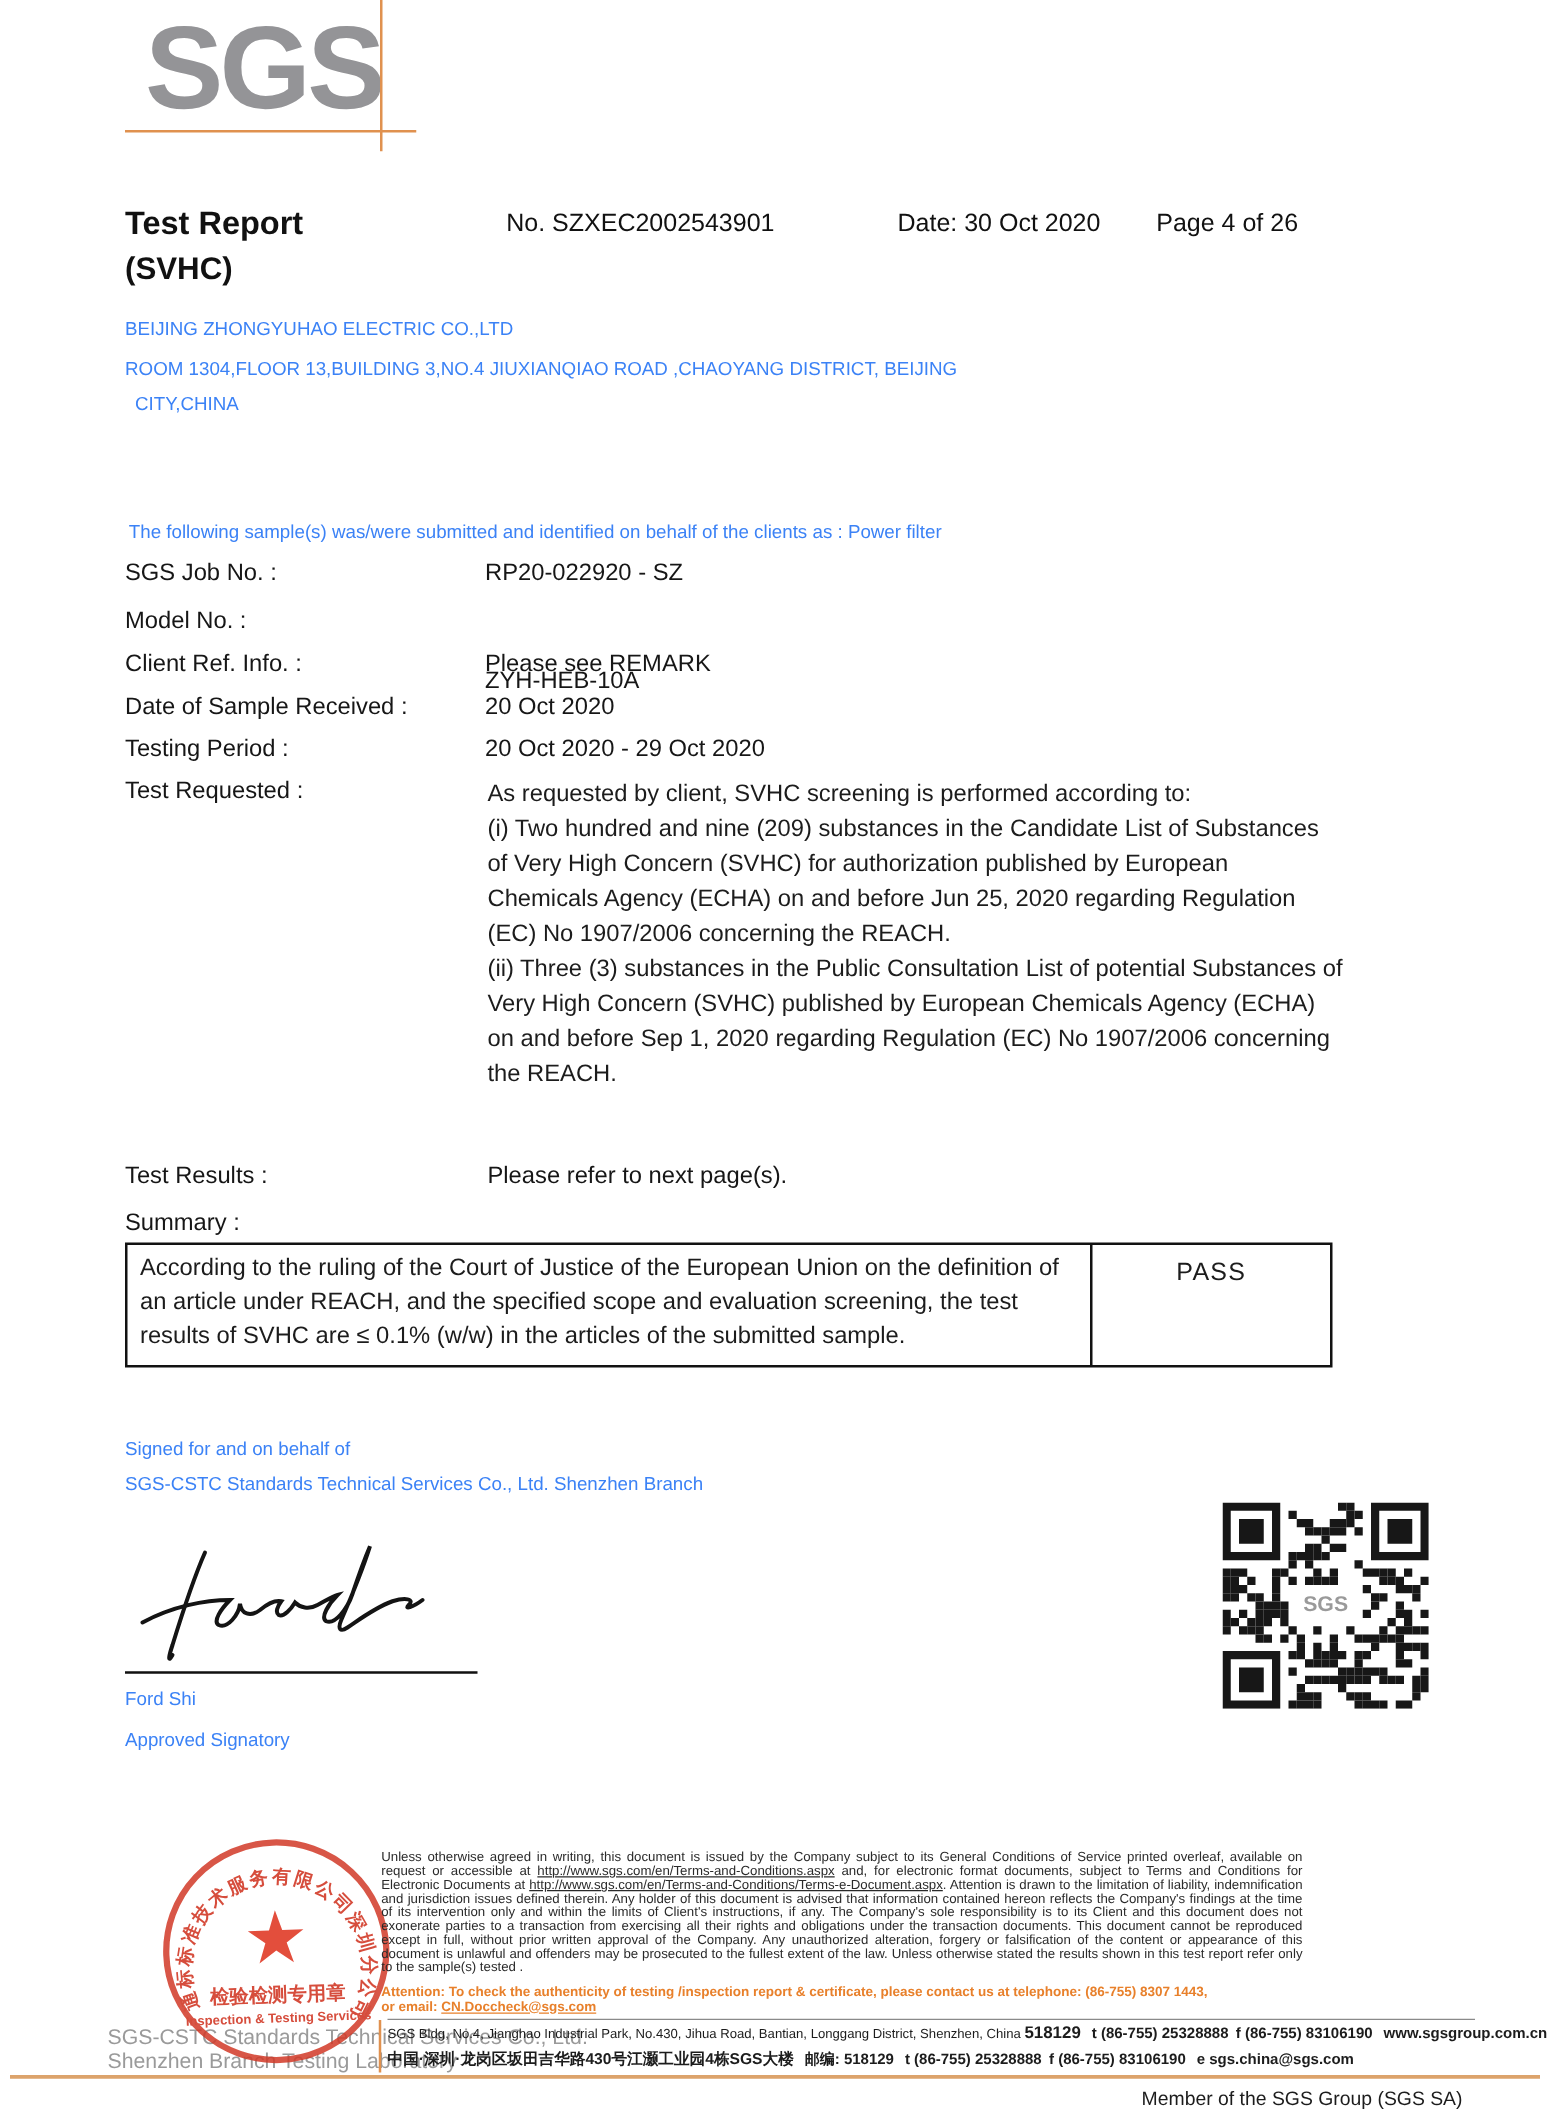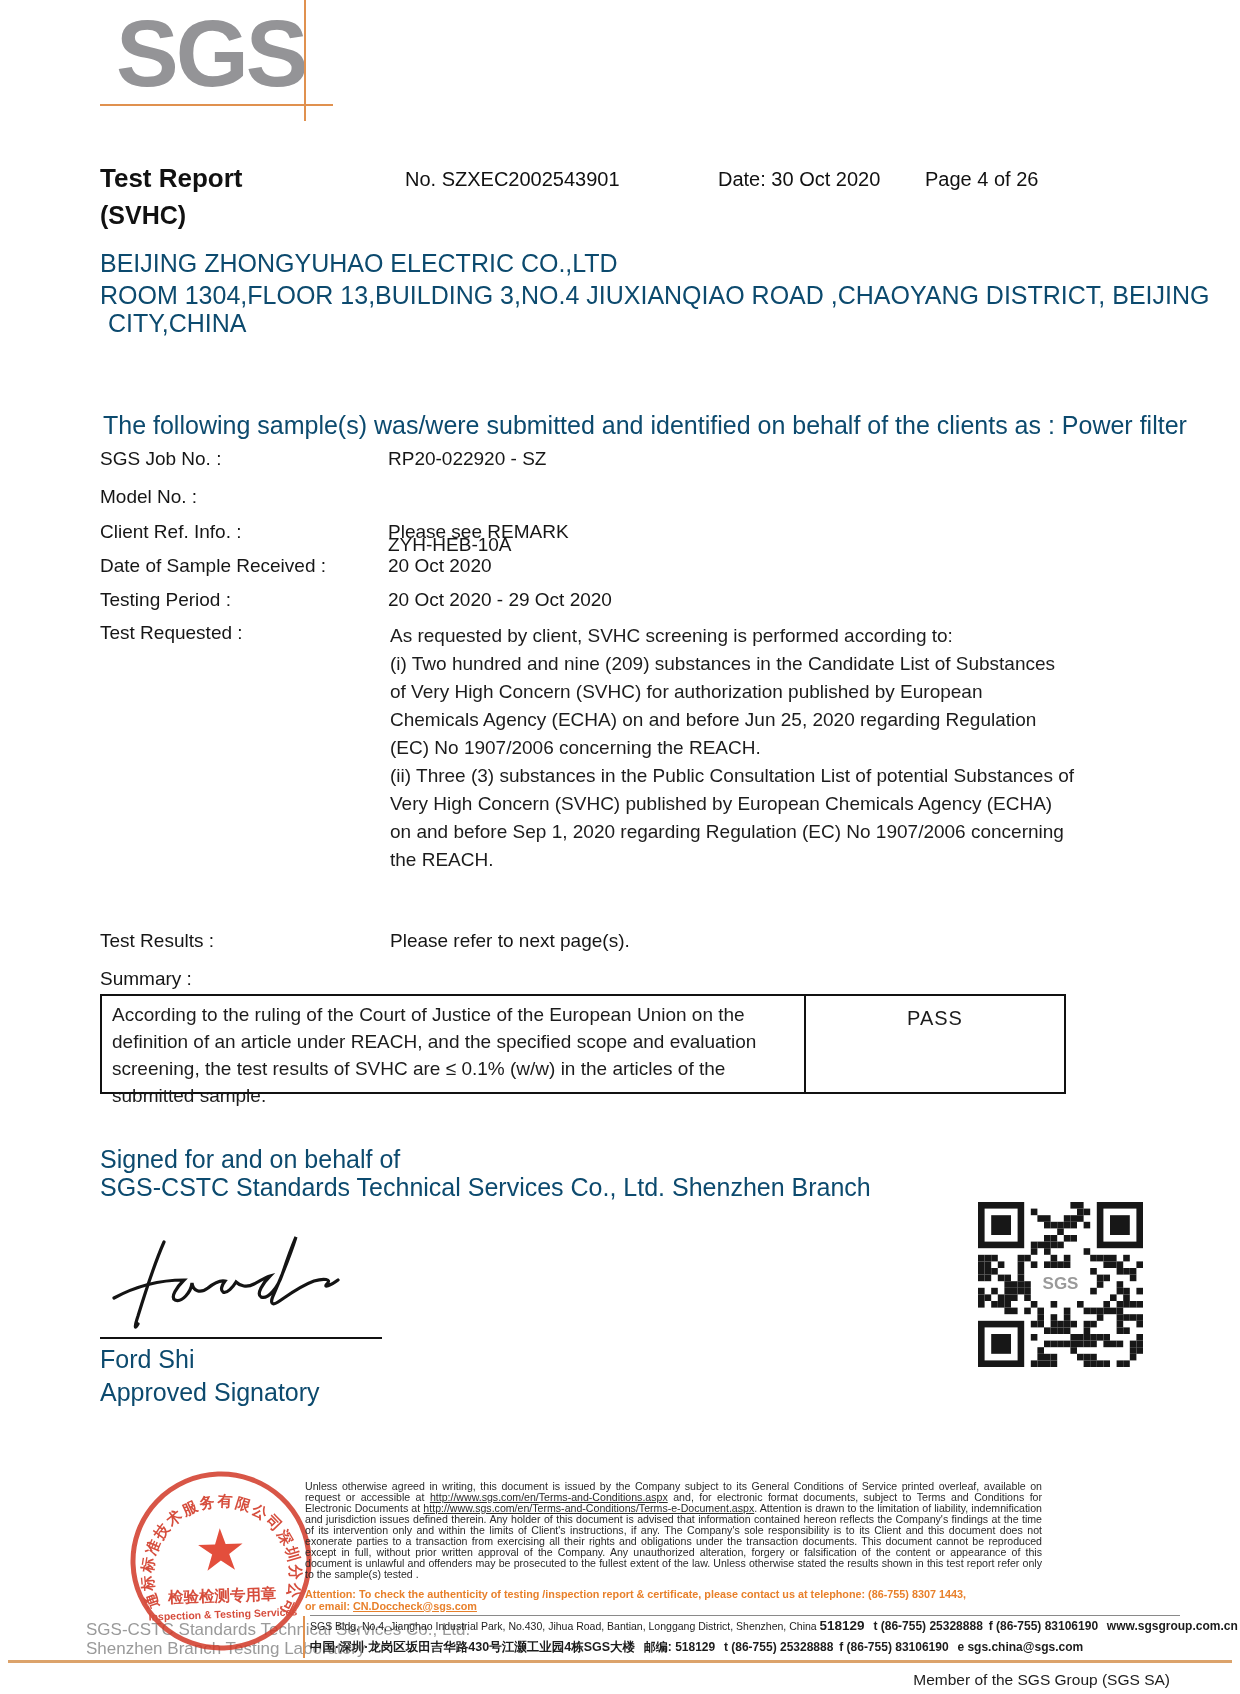--- a/index.html
+++ b/index.html
@@ -7,27 +7,27 @@
         font-family:"Liberation Sans","DejaVu Sans",sans-serif;color:#1c1c1c;}
   .abs{position:absolute;}
   
   .logo-text{font-weight:bold;font-size:94px;line-height:95px;color:#949497;letter-spacing:-3px;}
   .accent{background:#e0914f;}
   
   .title1{font-size:26px;font-weight:bold;color:#111;}
   .title2{font-size:25px;font-weight:bold;color:#111;}
   .hmeta{font-size:20px;color:#111;}
   
-  .t19{font-size:25px;line-height:27px;color:#0c4a6e;}
+  .t19{font-size:15px;line-height:27px;color:#3b82f6;}
   .lbl{font-size:19px;color:#161616;white-space:nowrap;}
   .val{font-size:19px;color:#161616;white-space:nowrap;}
   .req-lines div{font-size:19px;line-height:28px;white-space:nowrap;}
   
   .sumbox{border:2px solid #111;display:flex;}
-  .sumtext{width:704px;box-sizing:border-box;padding:5px 12px 0 10px;font-size:19px;line-height:27px;border-right:2px solid #111;}
+  .sumtext{width:772px;box-sizing:border-box;padding:5px 12px 0 10px;font-size:19px;line-height:27px;border-right:2px solid #111;}
   .passcell{flex:1;text-align:center;padding-top:11px;font-size:20px;letter-spacing:1px;}
   
   .sigline{background:#111;}
   
   .graysmall{font-size:17px;color:#9a9a9a;line-height:19px;white-space:nowrap;}
   .legal{width:737px;font-size:10.6px;line-height:11px;text-align:justify;color:#2a2a2a;
          font-family:"Liberation Sans","DejaVu Sans",sans-serif;}
   .legal u{text-decoration:underline;}
   .attention{width:760px;font-size:10.8px;line-height:11.5px;color:#e8802b;font-weight:bold;}
   .addr{font-size:10.5px;color:#1c1c1c;white-space:nowrap;line-height:20px;}

